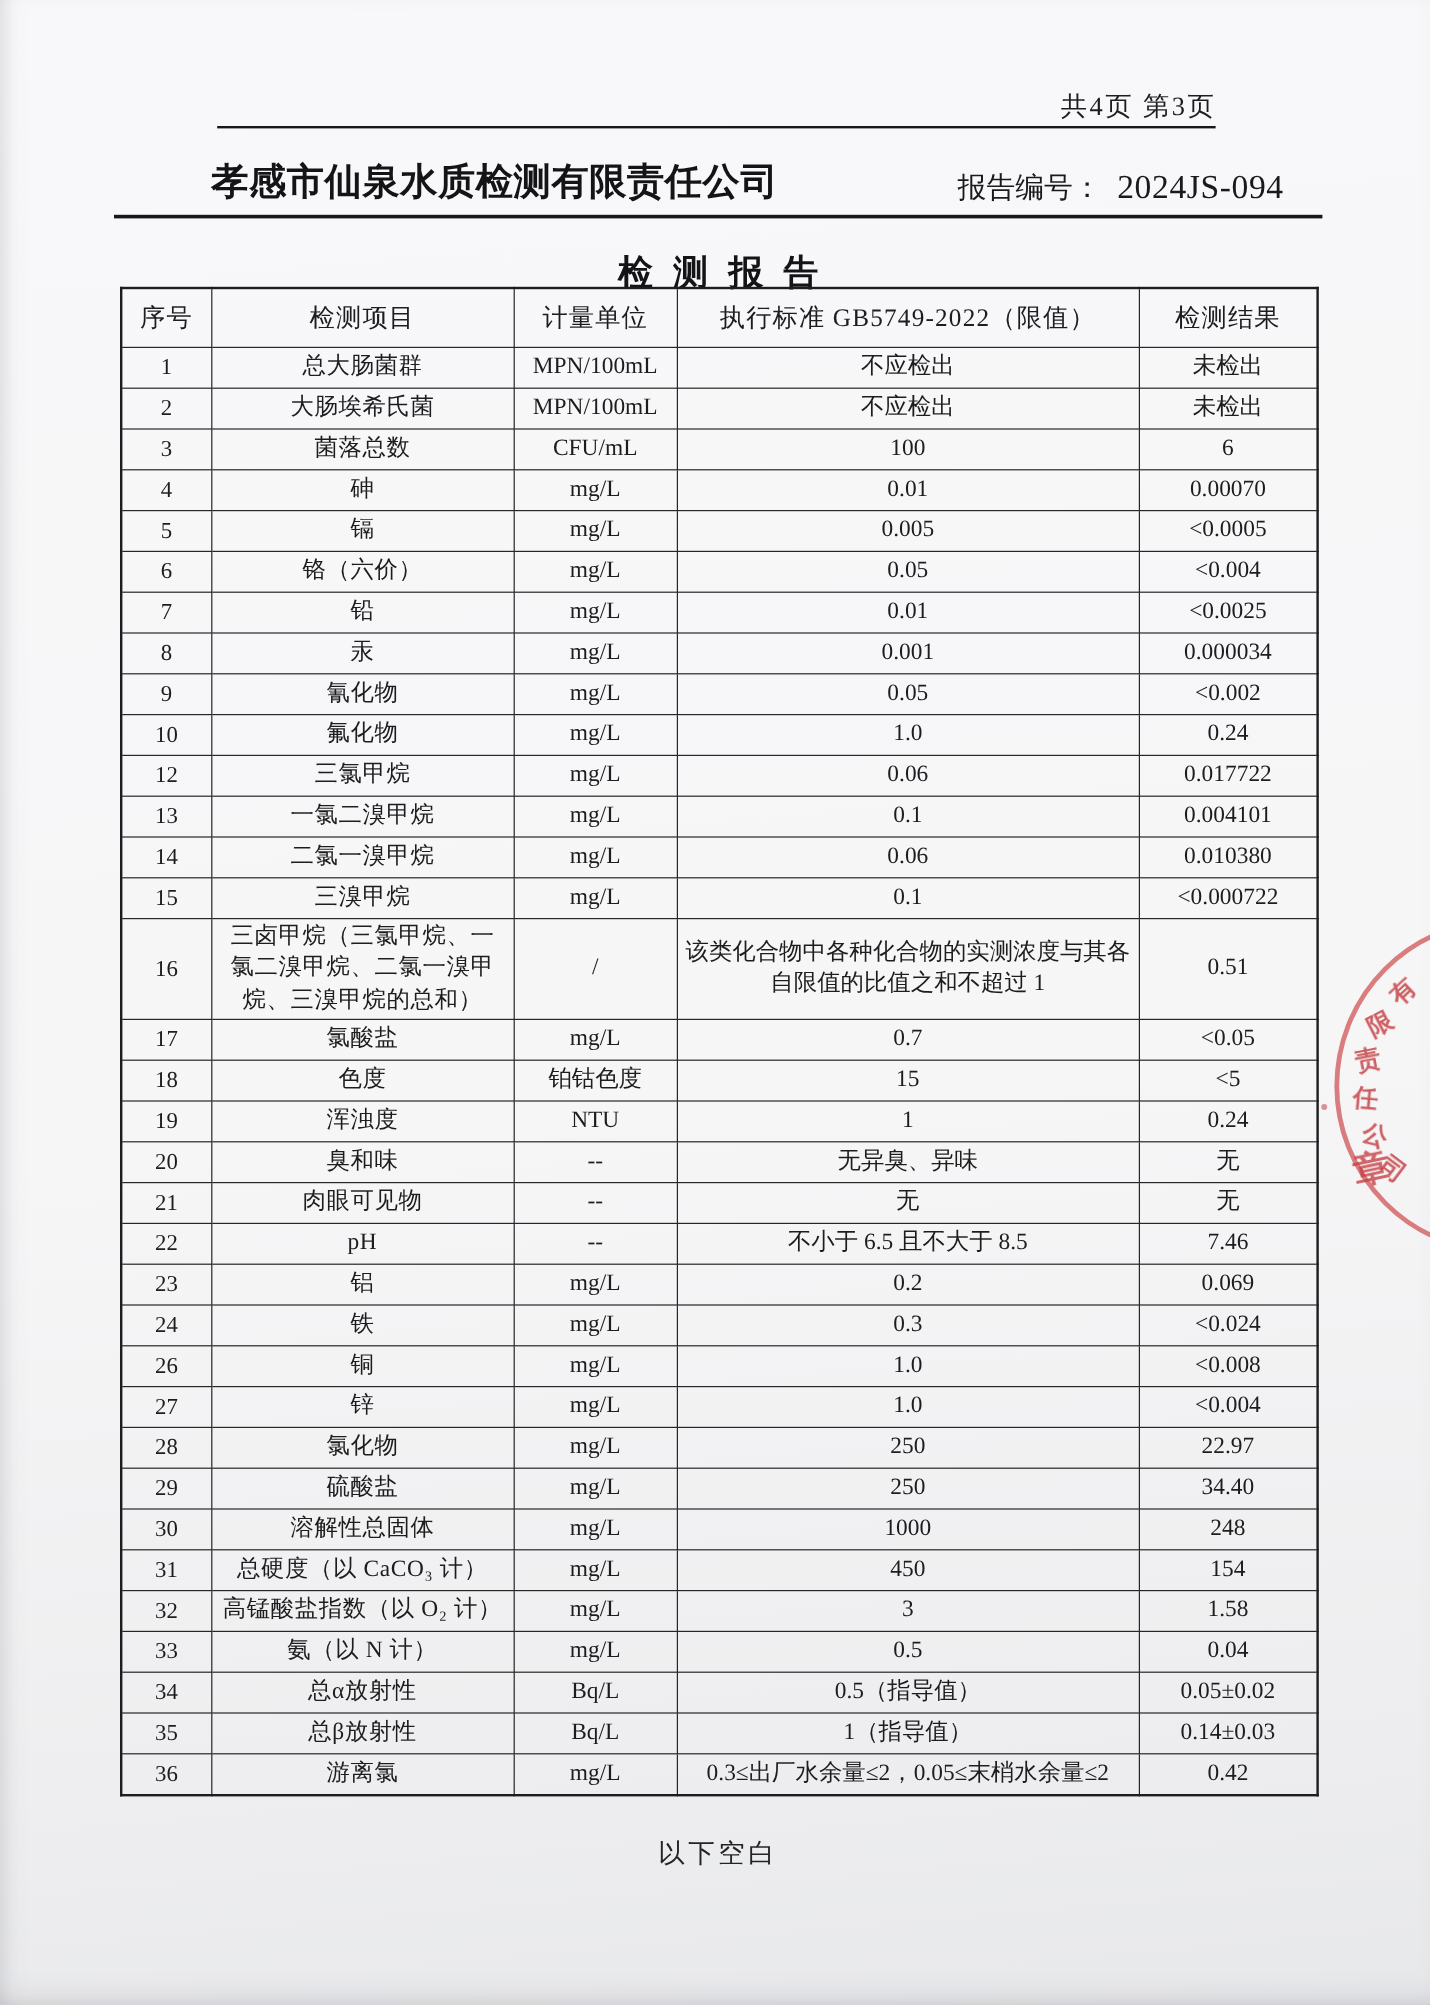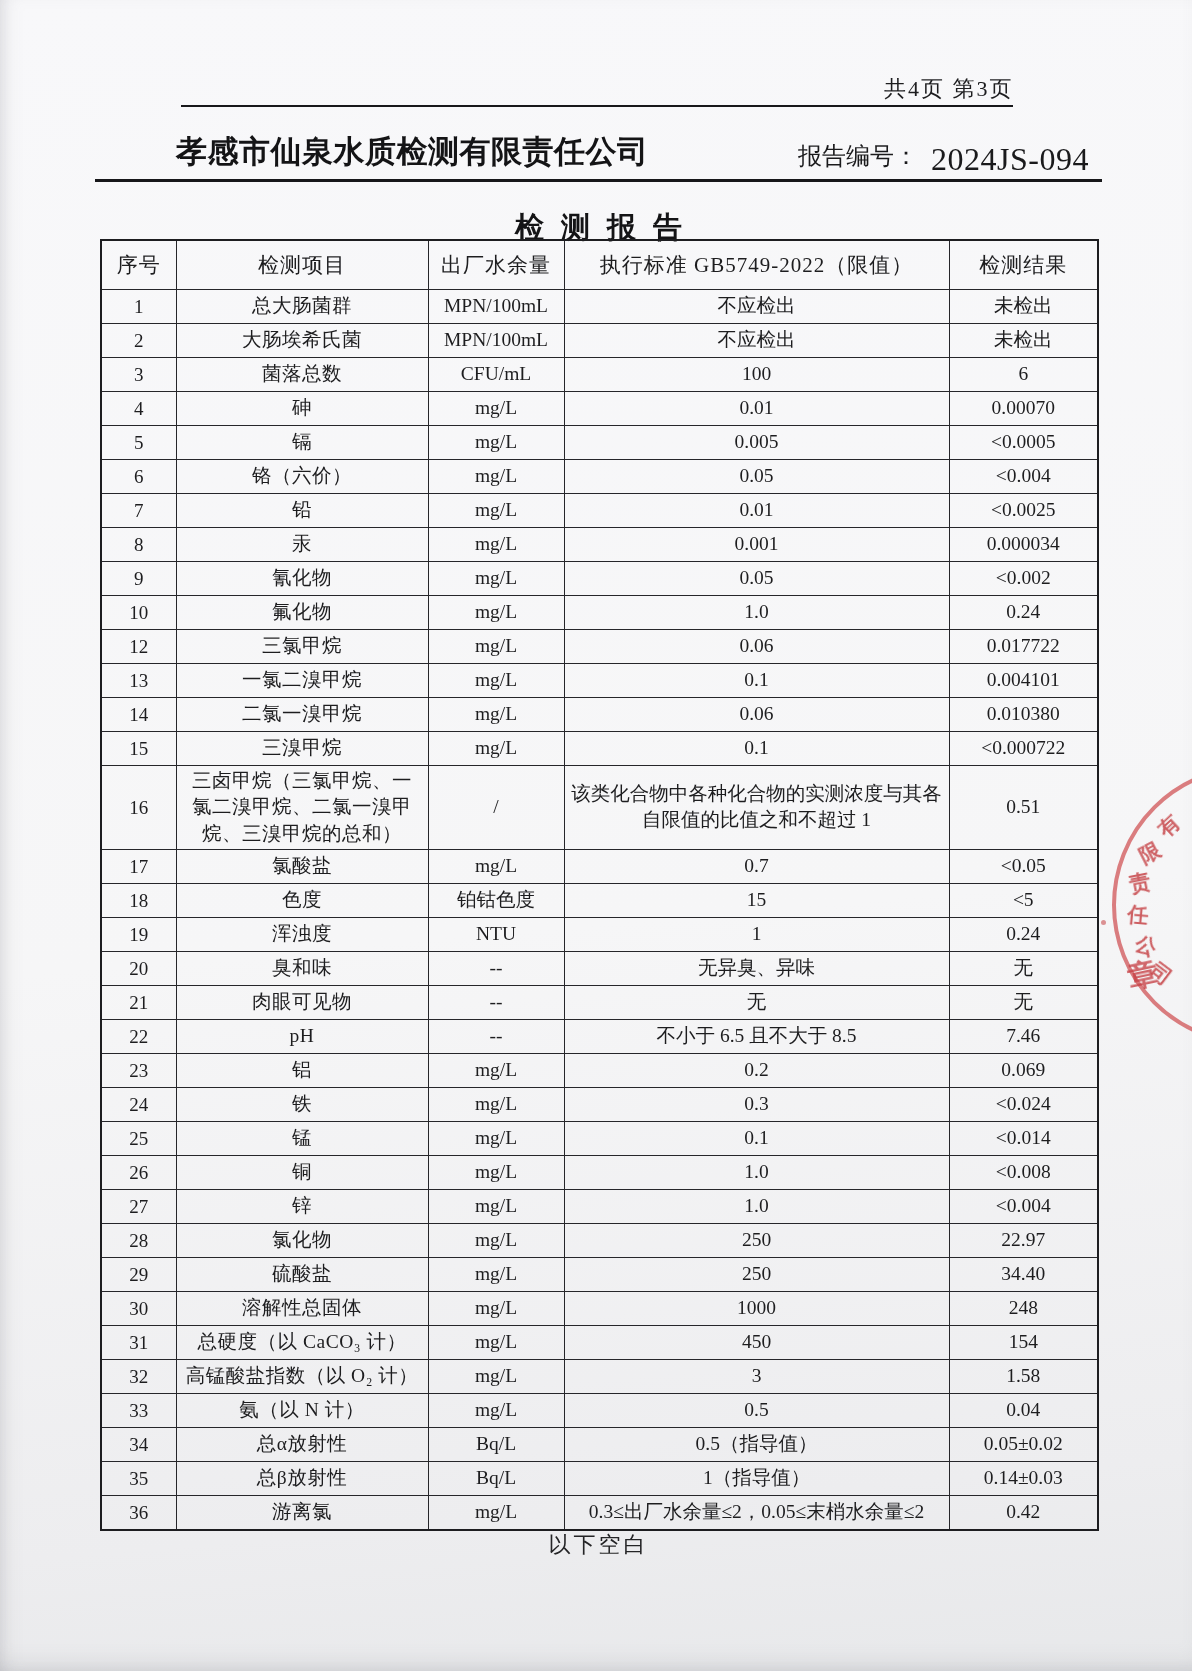--- a/index.html
+++ b/index.html
@@ -15,21 +15,21 @@
   }
   .abs{position:absolute;}
   .page-indicator{top:74px;left:884px;font-size:22px;letter-spacing:2px;}
   .rule-top{top:105px;left:181px;width:832px;height:2px;background:#17171a;}
   .company-name{
     top:131px;left:176px;
     font-family:Liberation Sans, sans-serif;
     font-weight:700;font-size:31px;letter-spacing:.5px;color:#141416;
   }
   .report-no-label{top:140px;left:798px;font-size:24px;color:#1a1a1c;}
-  .report-no-value{top:141px;left:931px;font-size:32px;letter-spacing:.5px;color:#1a1a1c;}
+  .report-no-value{top:141px;left:931px;font-size:28px;letter-spacing:.5px;color:#1a1a1c;}
   .rule-mid{top:179px;left:95px;width:1007px;height:3px;background:#17171a;}
   .report-title{
     top:208px;left:100px;width:997px;
     text-align:center;font-size:29px;font-weight:700;
     letter-spacing:17px;text-indent:17px;color:#141416;
   }
   .tbl-wrap{top:239px;left:100px;width:926px;}
   table.report{border-collapse:collapse;width:997px;table-layout:fixed;}
   table.report th,table.report td{
     border:1.6px solid #26262a;
@@ -97,21 +97,21 @@
         <col style="width:75px">
           <col style="width:252px">
           <col style="width:136px">
           <col style="width:385px">
           <col style="width:149px">
       </colgroup>
       <thead>
         <tr>
           <th>序号</th>
           <th>检测项目</th>
-          <th>出厂水余量</th>
+          <th>计量单位</th>
           <th>执行标准 GB5749-2022（限值）</th>
           <th>检测结果</th>
         </tr>
       </thead>
       <tbody>
           <tr>
             <td class="c0">1</td>
             <td class="c1">总大肠菌群</td>
             <td class="c2">MPN/100mL</td>
             <td class="c3">不应检出</td>
@@ -263,27 +263,20 @@
             <td class="c2">mg/L</td>
             <td class="c3">0.2</td>
             <td class="c4">0.069</td>
           </tr>
           <tr>
             <td class="c0">24</td>
             <td class="c1">铁</td>
             <td class="c2">mg/L</td>
             <td class="c3">0.3</td>
             <td class="c4">&lt;0.024</td>
-          </tr>
-          <tr>
-            <td class="c0">25</td>
-            <td class="c1">锰</td>
-            <td class="c2">mg/L</td>
-            <td class="c3">0.1</td>
-            <td class="c4">&lt;0.014</td>
           </tr>
           <tr>
             <td class="c0">26</td>
             <td class="c1">铜</td>
             <td class="c2">mg/L</td>
             <td class="c3">1.0</td>
             <td class="c4">&lt;0.008</td>
           </tr>
           <tr>
             <td class="c0">27</td>

